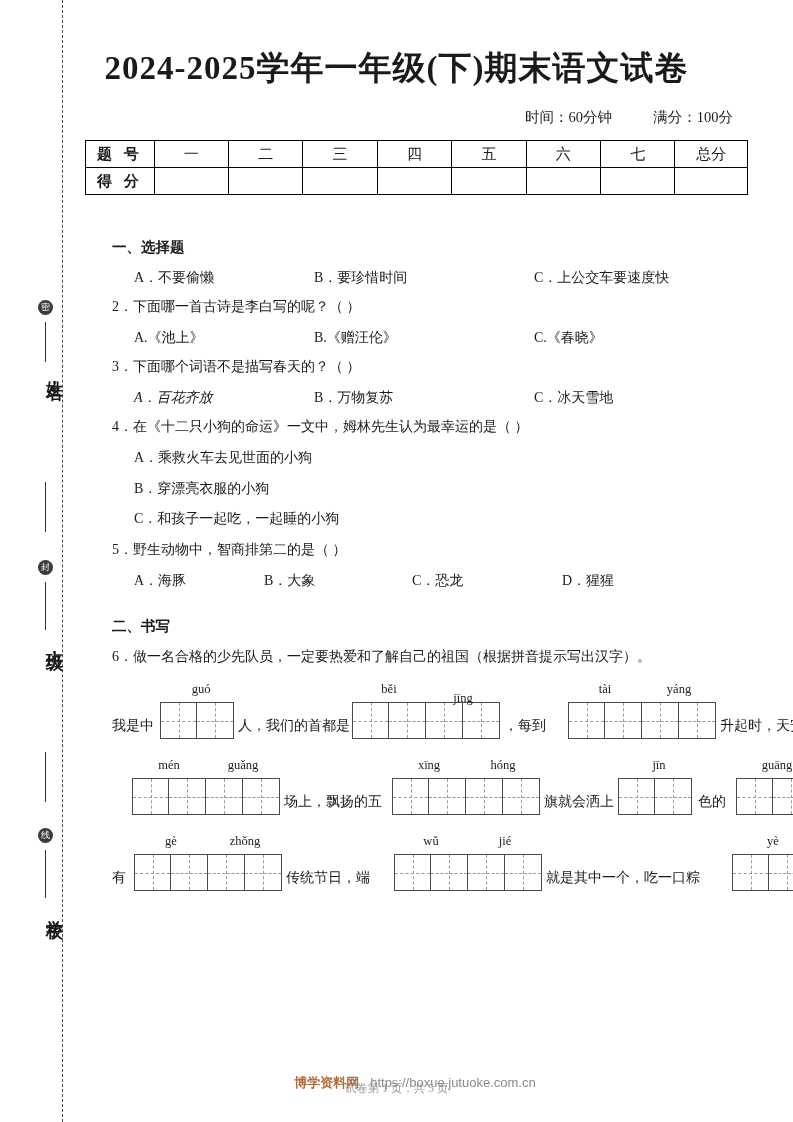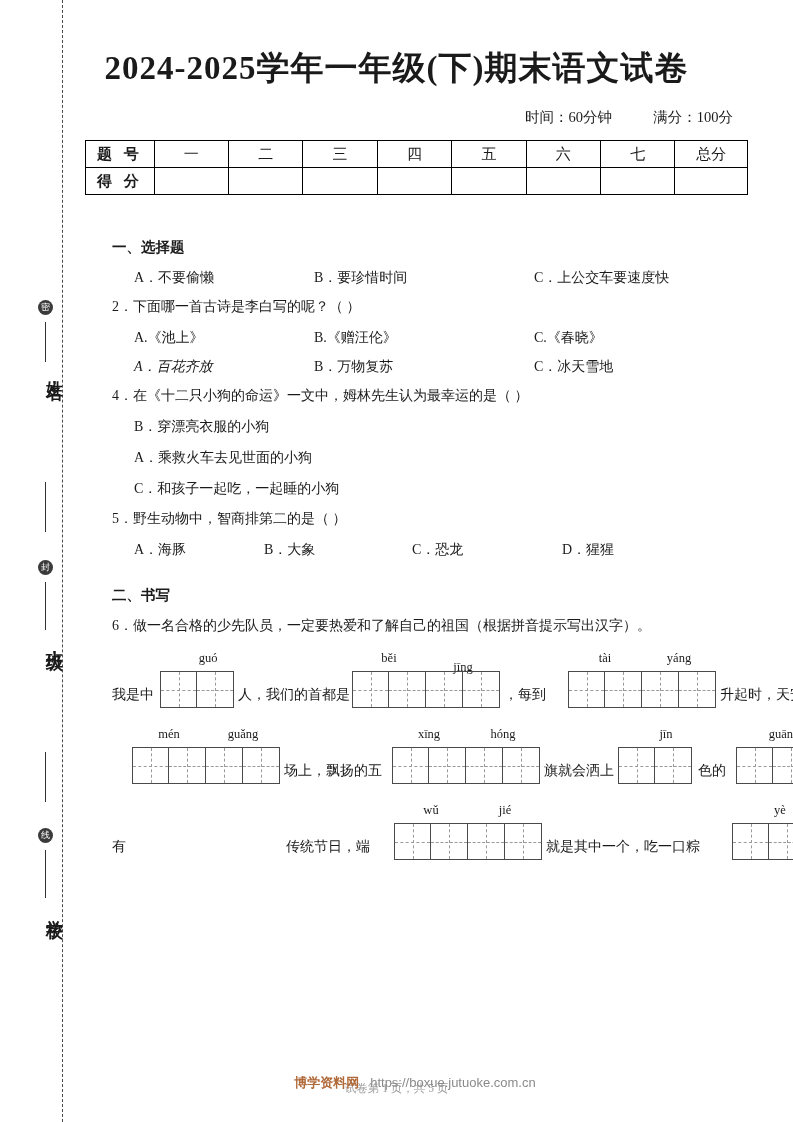--- a/index.html
+++ b/index.html
@@ -73,21 +73,21 @@
   .opt-line{font-size:14px;margin:0 0 12px 22px;line-height:1.35;}
 
   .sec2{margin-top:28px;}
 
   
   .writing{margin-top:16px;font-size:14px;}
   .wrow{position:relative;height:62px;}
   .wtext{position:absolute;bottom:10px;font-size:14px;white-space:nowrap;}
   .pybox{position:absolute;bottom:6px;}
   .py{
-    position:absolute;top:-20px;left:11px;width:100%;
+    position:absolute;top:-20px;left:4px;width:100%;
     text-align:center;font-size:12.5px;
     font-family:"Liberation Serif","DejaVu Serif",serif;
     letter-spacing:0;
   }
   .grid{
     display:flex;
   }
   .cell{
     width:37px;height:37px;
     border:1px solid #4a4a4a;
@@ -182,29 +182,30 @@
       <span style="left:422px;">C．上公交车要速度快</span>
     </div>
 
     <div class="q">2．下面哪一首古诗是李白写的呢？（      ）</div>
     <div class="opts">
       <span style="left:22px;">A.《池上》</span>
       <span style="left:202px;">B.《赠汪伦》</span>
       <span style="left:422px;">C.《春晓》</span>
     </div>
 
+    <div class="q">3．下面哪个词语不是描写春天的？（      ）</div>
     <div class="opts">
       <span style="left:22px;font-style:italic;">A．百花齐放</span>
       <span style="left:202px;">B．万物复苏</span>
       <span style="left:422px;">C．冰天雪地</span>
     </div>
 
     <div class="q">4．在《十二只小狗的命运》一文中，姆林先生认为最幸运的是（      ）</div>
+    <div class="opt-line">A．乘救火车去见世面的小狗</div>
     <div class="opt-line">B．穿漂亮衣服的小狗</div>
-    <div class="opt-line">A．乘救火车去见世面的小狗</div>
     <div class="opt-line">C．和孩子一起吃，一起睡的小狗</div>
 
     <div class="q">5．野生动物中，智商排第二的是（      ）</div>
     <div class="opts">
       <span style="left:22px;">A．海豚</span>
       <span style="left:152px;">B．大象</span>
       <span style="left:300px;">C．恐龙</span>
       <span style="left:450px;">D．猩猩</span>
     </div>
 
@@ -283,20 +284,30 @@
           <div class="grid">
             <div class="cell"></div>
             <div class="cell"></div>
           </div>
         </div>
 
       </div>
 
       <div class="wrow" style="margin-top:14px;">
         <div class="wtext" style="left:0;">有</div>
+        <div class="pybox" style="left:22px;">
+          <div class="py" style="left:0;width:74px;">gè</div>
+          <div class="py" style="left:74px;width:74px;">zhǒng</div>
+          <div class="grid">
+            <div class="cell"></div>
+            <div class="cell"></div>
+            <div class="cell"></div>
+            <div class="cell"></div>
+          </div>
+        </div>
         <div class="wtext" style="left:174px;">传统节日，端</div>
         <div class="pybox" style="left:282px;">
           <div class="py" style="left:0;width:74px;">wǔ</div>
           <div class="py" style="left:74px;width:74px;">jié</div>
           <div class="grid">
             <div class="cell"></div>
             <div class="cell"></div>
             <div class="cell"></div>
             <div class="cell"></div>
           </div>

